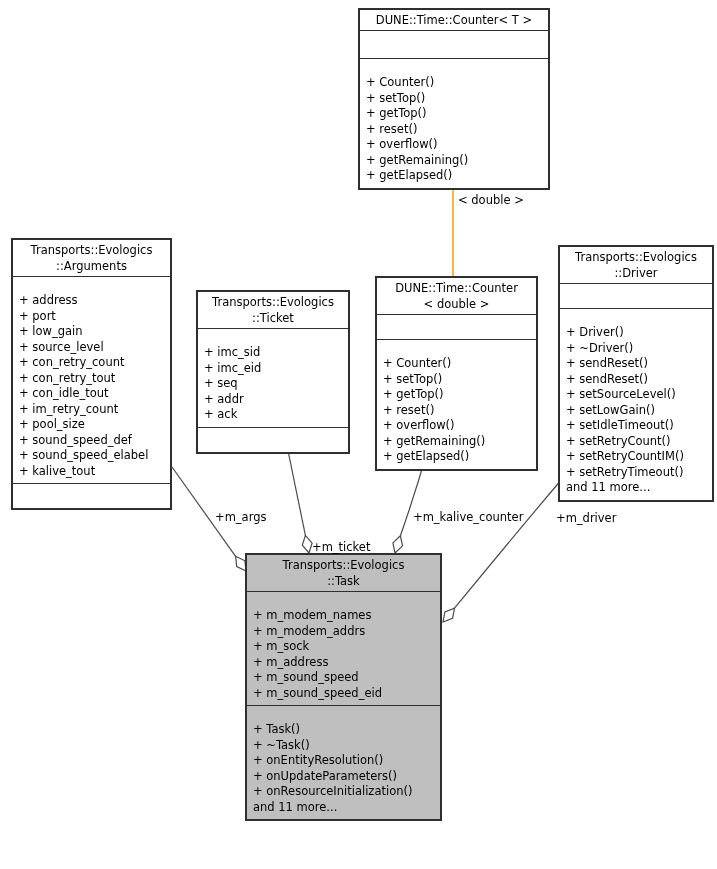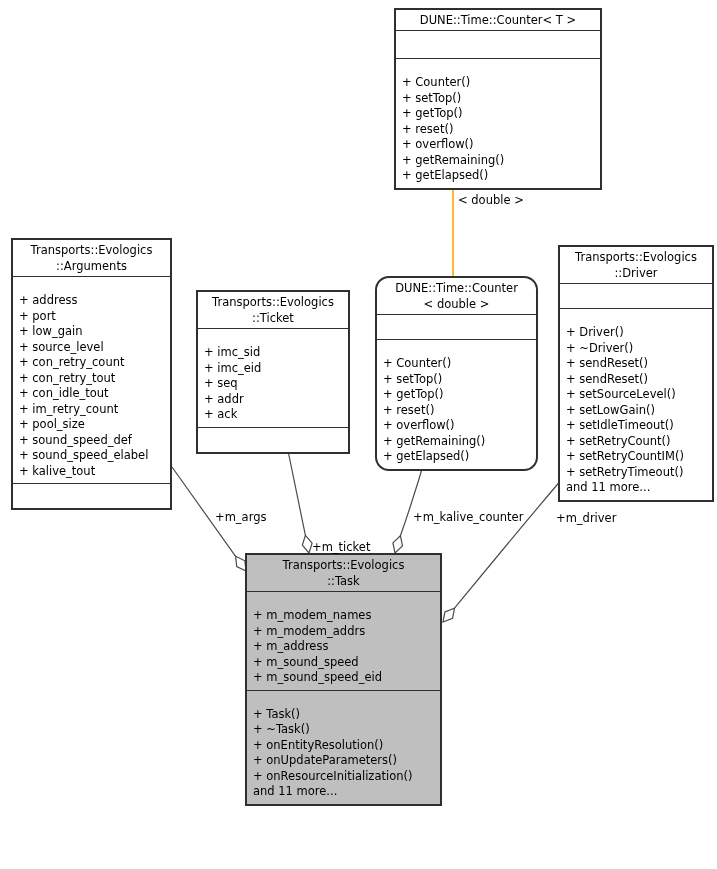--- a/index.html
+++ b/index.html
@@ -43,25 +43,25 @@
     line-height: 16px;
   }
   .sec.attrs, .sec.methods {
     border-top: 1.5px solid var(--line);
     padding: 16px 5px 4px 6px;
     min-height: 25px;
   }
   .member { white-space: nowrap; }
   .title-line { white-space: nowrap; }
 
-  #node-counter-t      { left: 358px; top: 8px;   width: 208px; margin-left: 36px; }
+  #node-counter-t      { left: 358px; top: 8px;   width: 192px; }
   #node-counter-t .sec.attrs { min-height: 28px; }
   #node-arguments      { left: 11px;  top: 238px; width: 161px; }
   #node-ticket         { left: 196px; top: 290px; width: 154px; }
-  #node-counter-double { left: 375px; top: 276px; width: 163px; border-radius: 14px; }
+  #node-counter-double { left: 375px; top: 276px; width: 163px; }
   #node-driver         { left: 558px; top: 245px; width: 156px; }
   #node-task           { left: 245px; top: 553px; width: 197px; }
 
   .edge-label {
     position: absolute;
     font-size: 11.5px;
     line-height: 14px;
     white-space: nowrap;
   }
   #label-m-args   { left: 215px; top: 510px; }
@@ -183,20 +183,21 @@
 </div>
 
 <div class="uml-node focus" id="node-task">
   <div class="sec title">
       <div class="title-line">Transports::Evologics</div>
       <div class="title-line">::Task</div>
     </div>
   <div class="sec attrs">
       <div class="member">+ m_modem_names</div>
       <div class="member">+ m_modem_addrs</div>
+      <div class="member">+ m_sock</div>
       <div class="member">+ m_address</div>
       <div class="member">+ m_sound_speed</div>
       <div class="member">+ m_sound_speed_eid</div>
     </div>
   <div class="sec methods">
       <div class="member">+ Task()</div>
       <div class="member">+ ~Task()</div>
       <div class="member">+ onEntityResolution()</div>
       <div class="member">+ onUpdateParameters()</div>
       <div class="member">+ onResourceInitialization()</div>

